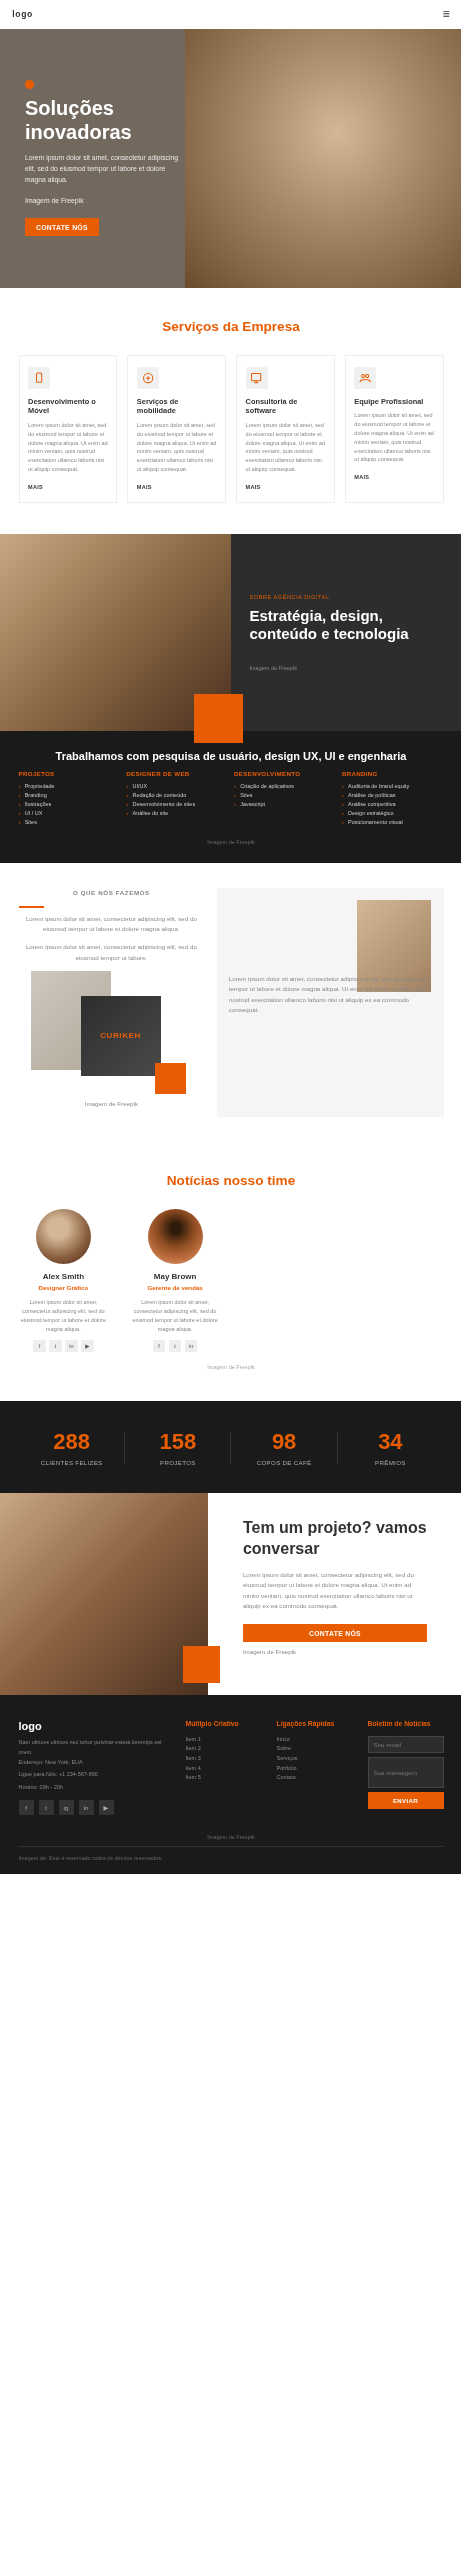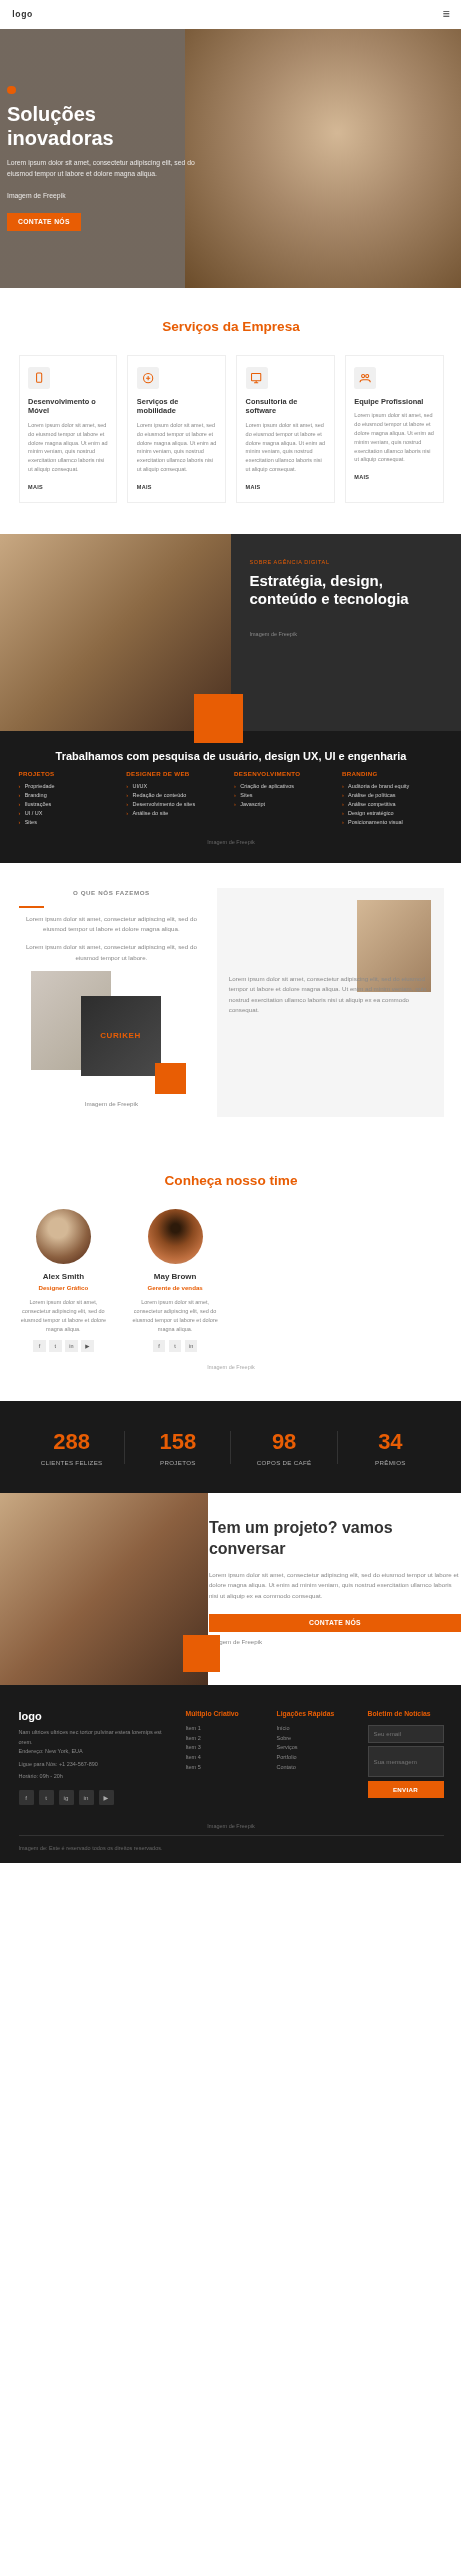--- a/index.html
+++ b/index.html
@@ -5,21 +5,21 @@
     * { margin: 0; padding: 0; box-sizing: border-box; }
     body { font-family: 'Segoe UI', Arial, sans-serif; background: #fff; width: 462px; overflow-x: hidden; }
 
     
     .nav { display: flex; justify-content: space-between; align-items: center; padding: 7.4px 12.3px; background: #fff; }
     .nav-logo { font-size: 8.6px; font-weight: bold; color: #333; letter-spacing: 0.6px; }
     .nav-menu { font-size: 12.3px; cursor: pointer; color: #333; }
 
     
     .hero { position: relative; height: 259px; background: linear-gradient(rgba(0,0,0,0.35), rgba(0,0,0,0.35)), #b0a090; overflow: hidden; display: flex; align-items: center; }
-    .hero-content { position: relative; z-index: 1; padding: 25px 7px; max-width: 209px; }
+    .hero-content { position: relative; z-index: 1; padding: 25px 25px; max-width: 209px; }
     .hero-dot { width: 8.6px; height: 8.6px; background: #e85d04; border-radius: 50%; margin-bottom: 7.4px; }
     .hero h1 { font-size: 20px; font-weight: 800; color: #fff; line-height: 1.2; margin-bottom: 8.6px; }
     .hero p { font-size: 6.8px; color: rgba(255,255,255,0.85); margin-bottom: 11px; line-height: 1.6; }
     .hero-img-credit { font-size: 5.5px; color: rgba(255,255,255,0.7); margin-bottom: 8.6px; }
     .btn-orange { background: #e85d04; color: #fff; border: none; padding: 5.5px 11px; font-size: 6.8px; font-weight: 600; cursor: pointer; letter-spacing: 0.3px; }
     .hero-image-area { position: absolute; right: 0; top: 0; bottom: 0; width: 277px; z-index: 0; background: 
       linear-gradient(135deg, #8b7355 0%, #a0896a 30%, #c4a882 60%, #8b6914 100%);
       display: flex; align-items: center; justify-content: center; }
     
     .hero-people { width: 100%; height: 100%; background: 
@@ -34,21 +34,21 @@
     .service-icon svg { width: 12.3px; height: 12.3px; fill: #e85d04; }
     .service-card h3 { font-size: 7.4px; font-weight: 700; color: #333; margin-bottom: 5px; line-height: 1.3; }
     .service-card p { font-size: 5.5px; color: #888; line-height: 1.6; margin-bottom: 6.2px; }
     .service-link { font-size: 5.5px; font-weight: 700; color: #333; text-transform: uppercase; letter-spacing: 0.3px; text-decoration: none; }
 
     
     .section-about { display: flex; min-height: 197px; }
     .about-image { width: 50%; background: 
       linear-gradient(135deg, #c8a882 0%, #8b6944 50%, #4a3020 100%); position: relative; }
     .about-orange-block { position: absolute; bottom: -12.3px; right: -12.3px; width: 49px; height: 49px; background: #e85d04; z-index: 2; }
-    .about-content { width: 50%; background: #2d2d2d; padding: 25px 18.5px; display: flex; flex-direction: column; }
+    .about-content { width: 50%; background: #2d2d2d; padding: 25px 18.5px; display: flex; flex-direction: column; justify-content: center; }
     .about-label { font-size: 5.5px; color: #e85d04; text-transform: uppercase; letter-spacing: 0.6px; margin-bottom: 7.4px; }
     .about-content h2 { font-size: 15px; font-weight: 800; color: #fff; line-height: 1.2; margin-bottom: 10px; }
     .about-img-credit { font-size: 5.5px; color: #888; margin-top: 12.3px; }
 
     
     .section-research { background: #1a1a1a; padding: 18.5px 18.5px; }
     .research-title { font-size: 11px; font-weight: 700; color: #fff; text-align: center; margin-bottom: 5px; line-height: 1.4; }
     .research-grid { display: grid; grid-template-columns: repeat(4, 1fr); gap: 6.2px; }
     .research-col h4 { font-size: 6.2px; font-weight: 700; color: #e85d04; text-transform: uppercase; letter-spacing: 0.3px; margin-bottom: 6.2px; }
     .research-col ul { list-style: none; }
@@ -96,21 +96,21 @@
     .stat-item { flex: 1; text-align: center; padding: 9.2px 6.2px; position: relative; }
     .stat-item:not(:last-child)::after { content: ''; position: absolute; right: 0; top: 20%; bottom: 20%; width: 0.6px; background: #333; }
     .stat-number { font-size: 22px; font-weight: 800; color: #e85d04; }
     .stat-label { font-size: 6.2px; color: #aaa; text-transform: uppercase; letter-spacing: 0.3px; margin-top: 3.7px; }
 
     
     .section-cta { display: flex; min-height: 172px; }
     .cta-image { width: 45%; background: 
       linear-gradient(135deg, #c8a882 0%, #8b6040 50%, #4a3020 100%); position: relative; }
     .cta-orange { width: 37px; height: 37px; background: #e85d04; position: absolute; bottom: 12.3px; right: -12.3px; z-index: 2; }
-    .cta-content { width: 55%; background: #fff; padding: 25px 1px; display: flex; flex-direction: column; justify-content: center; }
+    .cta-content { width: 55%; background: #fff; padding: 25px 35px; display: flex; flex-direction: column; justify-content: center; }
     .cta-content h2 { font-size: 16px; font-weight: 800; color: #333; line-height: 1.3; margin-bottom: 10px; }
     .cta-content p { font-size: 6.2px; color: #888; line-height: 1.7; margin-bottom: 12.3px; }
     .cta-img-credit { font-size: 5.5px; color: #aaa; margin-top: 5px; }
 
     
     .footer { background: #1a1a1a; padding: 25px 18.5px 12.3px; }
     .footer-grid { display: grid; grid-template-columns: 2fr 1fr 1fr 1fr; gap: 15px; margin-bottom: 18.5px; }
     .footer-col h4 { font-size: 6.8px; font-weight: 700; color: #e85d04; margin-bottom: 8.6px; }
     .footer-col p { font-size: 5.5px; color: #888; line-height: 1.8; }
     .footer-col ul { list-style: none; }
@@ -285,21 +285,21 @@
     <div class="what-right-inner">
       <div class="what-person"></div>
       <div class="what-right-text">
         <p>Lorem ipsum dolor sit amet, consectetur adipiscing elit, sed do eiusmod tempor ut labore et dolore magna aliqua. Ut enim ad minim veniam, quis nostrud exercitation ullamco laboris nisi ut aliquip ex ea commodo consequat.</p>
       </div>
     </div>
   </div>
 </section>
 
 <section class="section-team">
-  <h2 class="section-title">Conheça nosso time</h2>
+  <h2 class="section-title">Notícias nosso time</h2>
   <div class="team-grid">
 
     <div class="team-card">
       <div class="team-avatar avatar-alex"></div>
       <h3>Alex Smith</h3>
       <p class="role">Designer Gráfico</p>
       <p>Lorem ipsum dolor sit amet, consectetur adipiscing elit, sed do eiusmod tempor ut labore et dolore magna aliqua.</p>
       <div class="team-socials">
         <span class="social-icon">f</span>
         <span class="social-icon">t</span>

